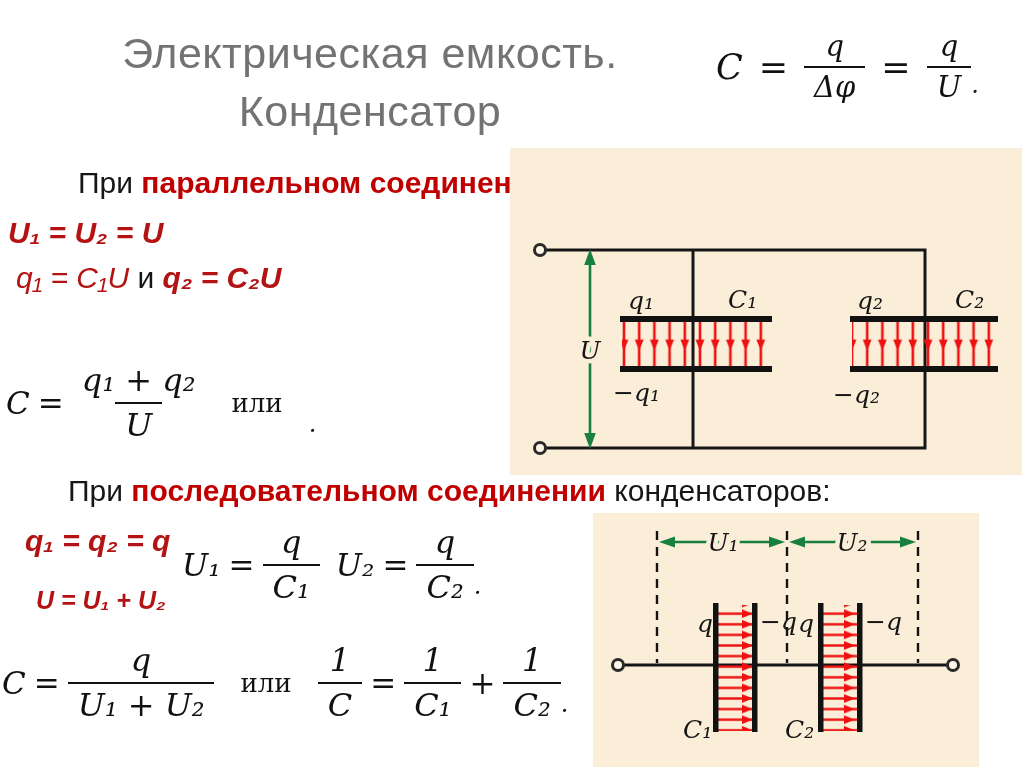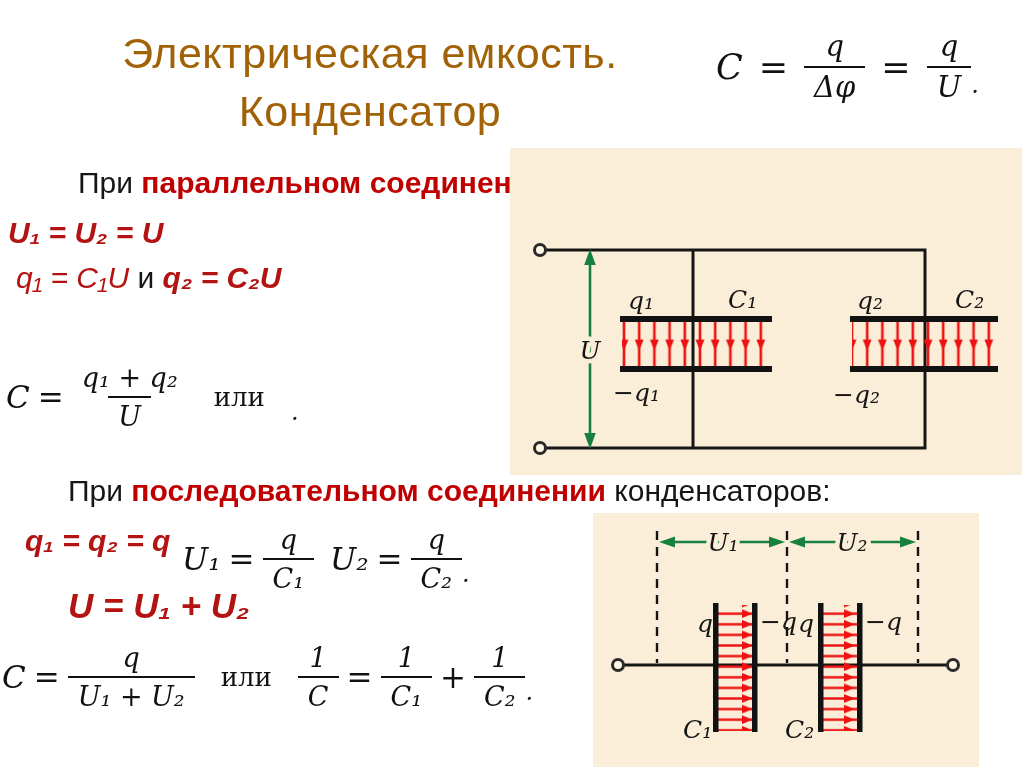--- a/index.html
+++ b/index.html
@@ -5,40 +5,40 @@
   html,body { margin:0; padding:0; background:#ffffff; }
   .slide {
     position:relative; width:1024px; height:767px; background:#ffffff;
     font-family:"Liberation Sans", sans-serif; color:#151515; overflow:hidden;
   }
   .abs { position:absolute; }
 
   
   .title {
     left:40px; top:24px; width:660px; text-align:center;
-    font-size:43px; line-height:58px; color:#a16207; letter-spacing:0.5px;
+    font-size:43px; line-height:58px; color:#737373; letter-spacing:0.5px;
   }
 
   
   .heading { font-size:30px; color:#161616; white-space:nowrap; }
   .heading .em { color:#c00000; font-weight:bold; }
 
   
   .redline { font-size:30px; font-style:italic; font-weight:bold; color:#b31312; white-space:nowrap; }
   .redline .normal { font-weight:normal; }
   .redline .black { color:#161616; font-style:normal; font-weight:normal; }
 
   
   .math {
     display:flex; align-items:center; font-family:"DejaVu Serif", serif;
     font-style:italic; font-size:31px; color:#111111; white-space:nowrap;
   }
   .math .up { font-style:normal; font-size:26px; }
   .math .gap-s { width:8px; } .math .gap-m { width:16px; } .math .gap-l { width:26px; }
-  .frac { display:inline-flex; flex-direction:column; align-items:center; font-size:27px; line-height:1.15; }
+  .frac { display:inline-flex; flex-direction:column; align-items:center; font-size:32px; line-height:1.15; }
   .frac .num { padding:0 10px 3px; }
   .frac .den { border-top:2.5px solid #111; padding:3px 10px 0; }
   .mathbig { font-size:35px; }
   .mathbig .frac { font-size:29px; }
   .period { align-self:flex-end; padding-bottom:6px; font-size:24px; }
 
   
   .panel { background:#faeed8; }
 
   svg .dlabel { font-family:"DejaVu Serif", serif; font-style:italic; font-size:25px; fill:#151515; }
@@ -136,21 +136,21 @@
       <text x="445" y="160" class="dlabel">C₂</text>
       <text x="323" y="255" class="dlabel">−q₂</text>
     </svg>
   </div>
 
   <div class="abs heading" style="left:68px; top:474px;">
     <span>При </span><span class="em">последовательном соединении</span><span> конденсаторов:</span>
   </div>
 
   <div class="abs redline" style="left:25px; top:524px;">q₁ = q₂ = q</div>
-  <div class="abs redline" style="left:36px; top:586px; font-size:35px;margin-left:32px;">U = U₁ + U₂</div>
+  <div class="abs redline" style="left:36px; top:586px; font-size:25px;">U = U₁ + U₂</div>
 
   <div class="abs math" style="left:182px; top:524px;">
     <span>U₁</span>
     <span class="gap-s"></span>
     <span>=</span>
     <span class="gap-s"></span>
     <span class="frac">
       <span class="num">q</span>
       <span class="den">C₁</span>
     </span>

